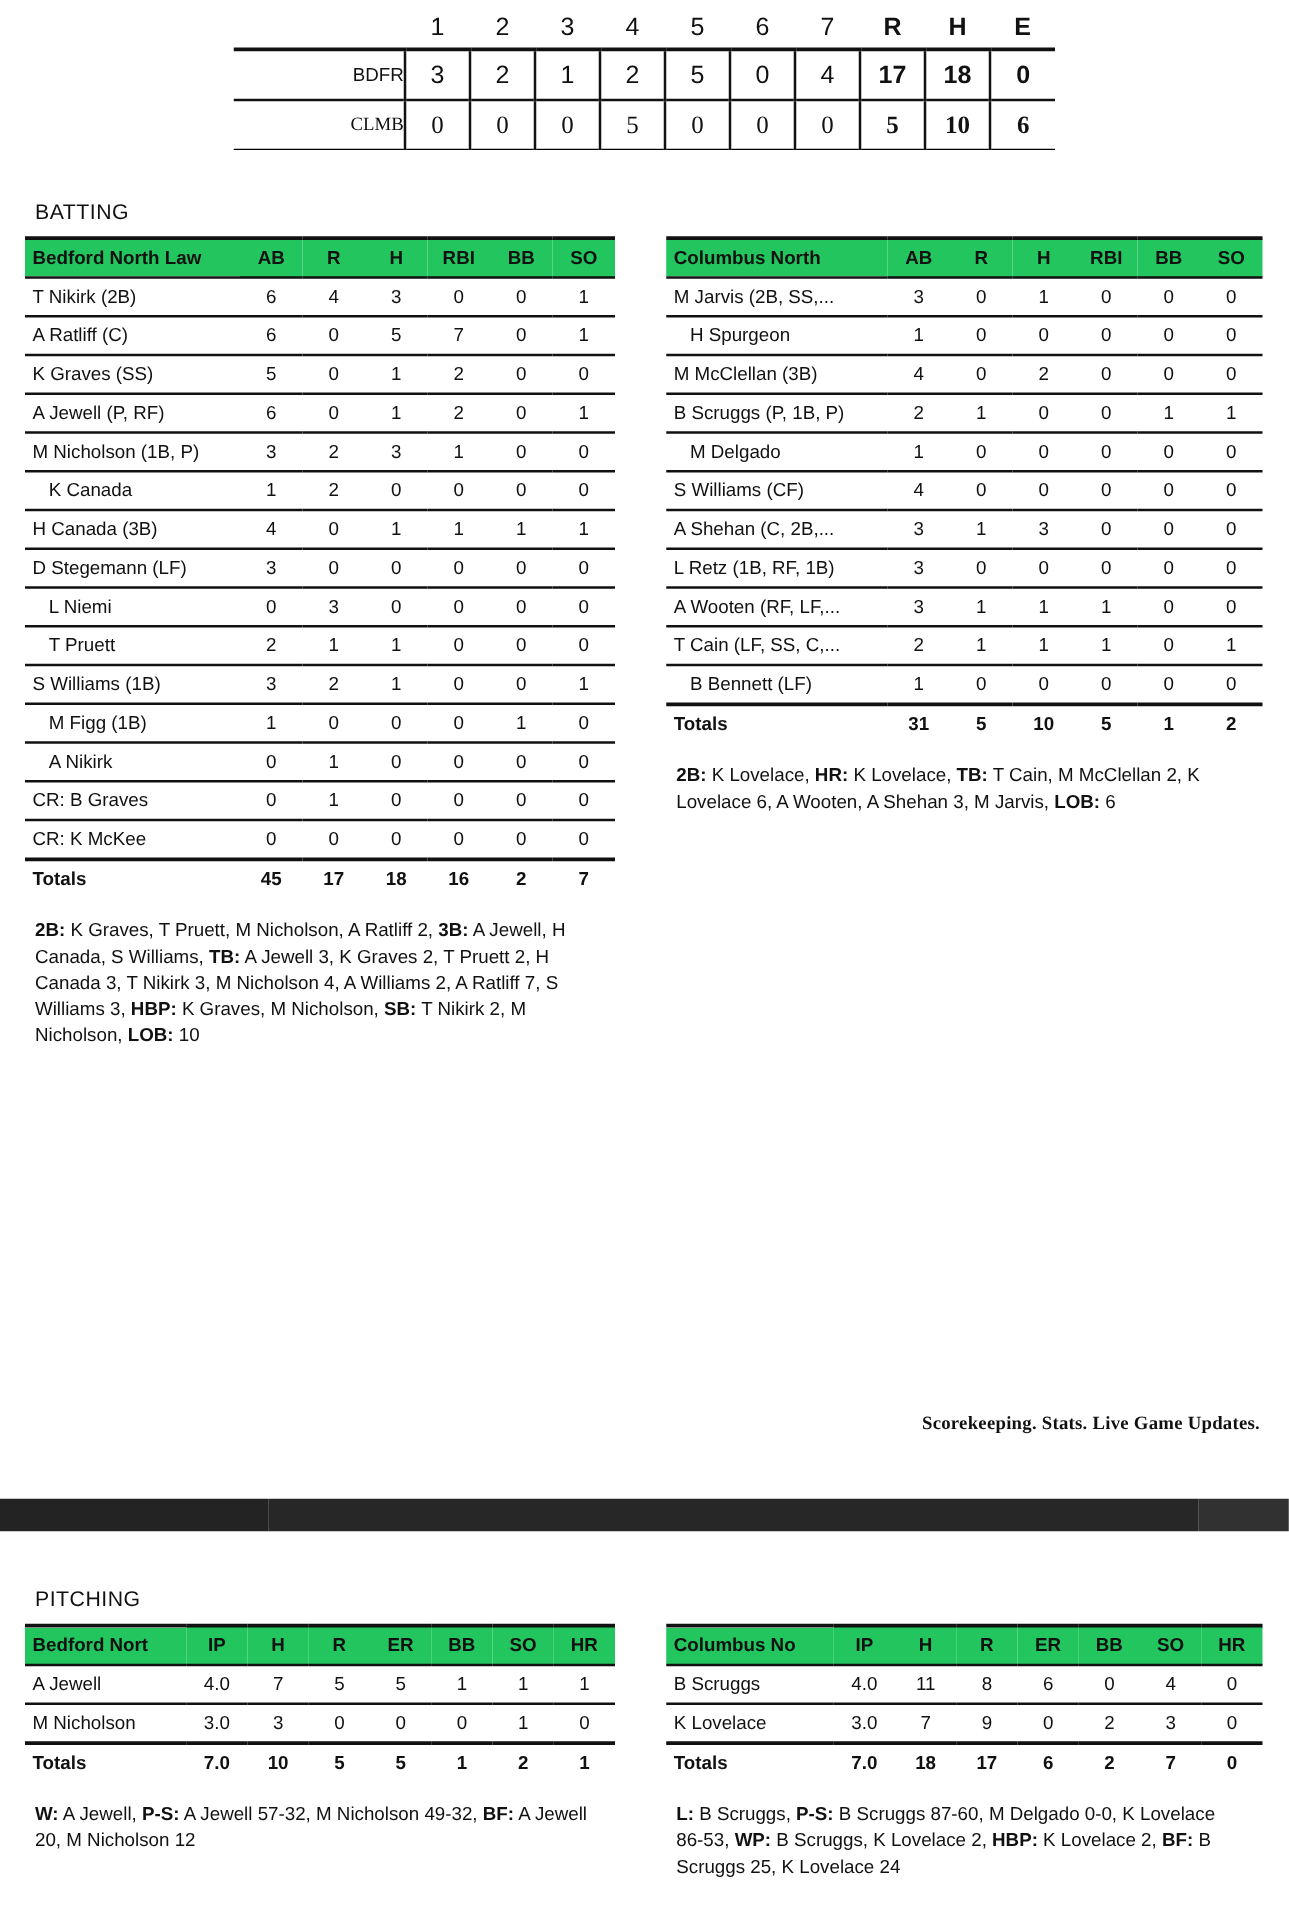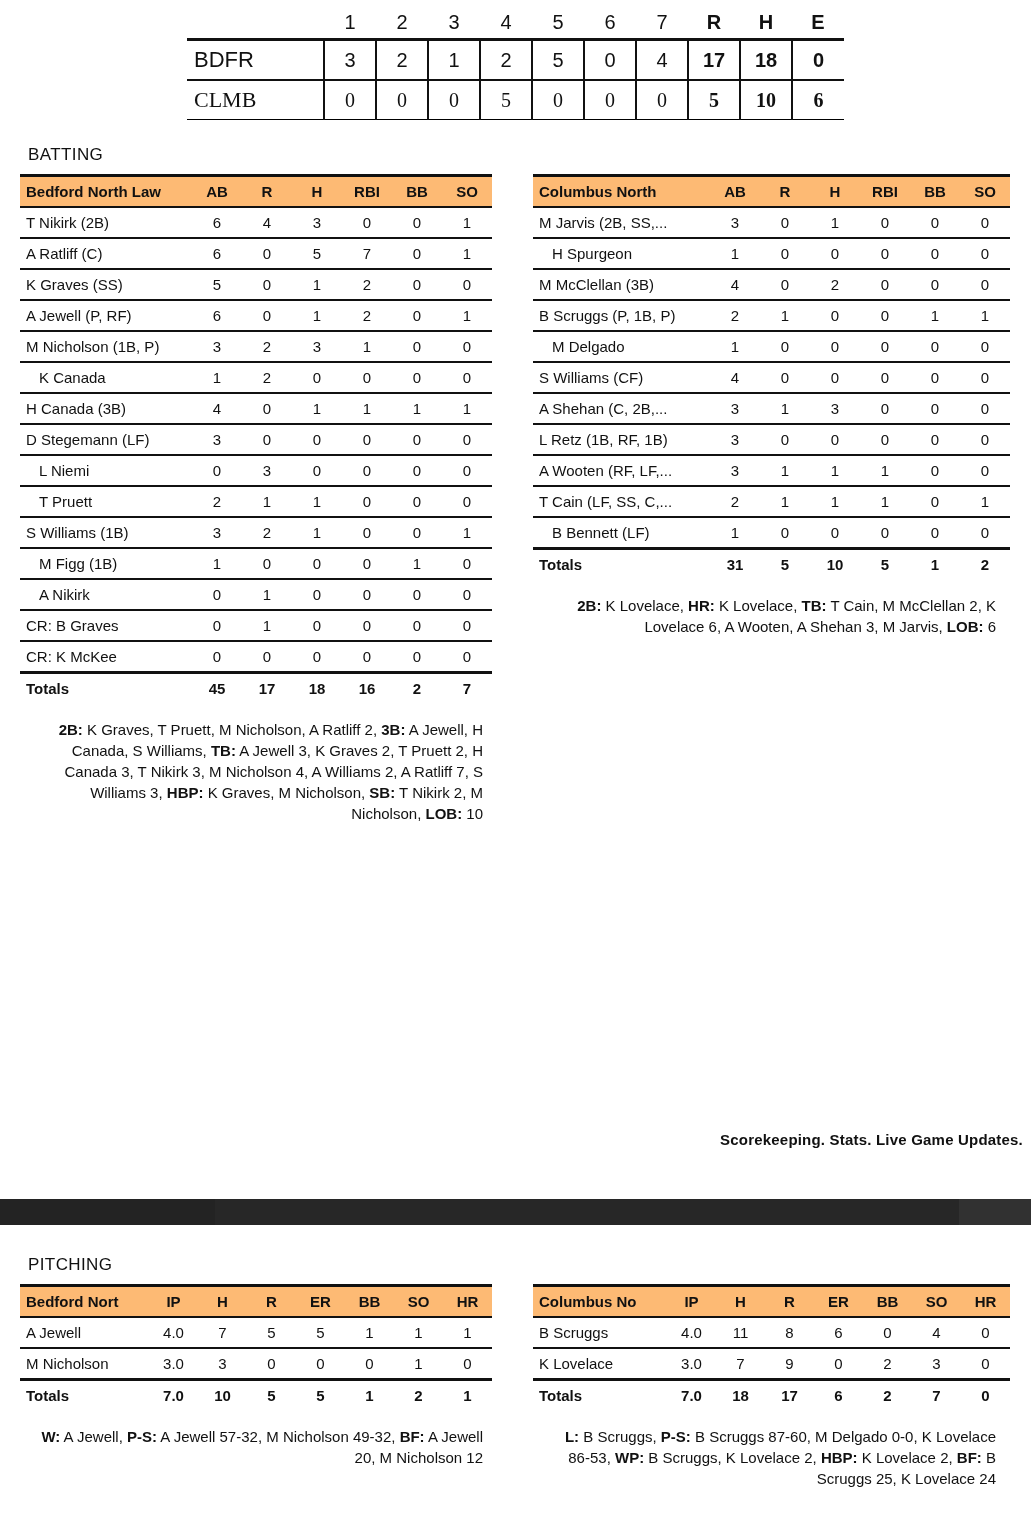--- a/index.html
+++ b/index.html
@@ -13,50 +13,50 @@
   }
   .abs { position:absolute; }
 
   
   #linescore-block { top:7px; left:0; width:100%; display:flex; justify-content:center; }
   table.linescore { border-collapse:collapse; table-layout:fixed; }
   table.linescore td { text-align:center; padding:0; font-size:20px; }
   tr.ls-head td { height:31px; border:none; font-weight:400; }
   tr.ls-head td.rhe { font-weight:700; }
   tr.ls-team td { height:38px; border-top:2px solid #111; border-left:2px solid #111; }
-  tr.ls-team td.ls-label { border-left:none; text-align:left; padding-left:7px; font-size:22px; }
+  tr.ls-team td.ls-label { border-left:none; text-align:right; padding-left:7px; font-size:15px; }
   tr.ls-team.ls-first td { border-top:3px solid #111; }
   tr.ls-team.ls-last td { border-bottom:1px solid #000000;font-family:Liberation Serif, serif; }
   tr.ls-team td.rhe-val { font-weight:700; }
 
   
   #batting-block  { top:144px; left:20px; width:990px; }
   #pitching-block { top:1254px; left:20px; width:990px; }
-  .section-title { font-size:17px; font-weight:400; letter-spacing:0.4px; margin:1px 0 9px 8px; }
+  .section-title { font-size:17px; font-weight:400; letter-spacing:0.4px; margin:16px 0 9px 8px; }
   .two-col { display:flex; justify-content:space-between; align-items:flex-start; }
   .col-left  { width:472px; }
   .col-right { width:477px; }
 
   
   table.stats-table { width:100%; border-collapse:collapse; font-size:15px; table-layout:fixed; }
   table.stats-table th {
-    background:#fdba74; height:29px; font-size:15px; font-weight:700;
+    background:#22c55e; height:29px; font-size:15px; font-weight:700;
     border-top:3px solid #111; border-bottom:2px solid #111; text-align:center; padding:0;
   }
   table.stats-table th.name { text-align:left; padding-left:6px; overflow:hidden; white-space:nowrap; }
   table.stats-table td { height:29px; text-align:center; border-bottom:2px solid #111; padding:0; }
   table.stats-table td.name { text-align:left; padding-left:6px; overflow:hidden; white-space:nowrap; }
   table.stats-table td.name.indent { padding-left:19px; }
   table.stats-table tr.totals td { border-top:3px solid #111; border-bottom:none; font-weight:700; }
 
   
-  .notes { margin:16px 0 0 0; padding-left:8px; font-size:15px; line-height:21px; width:455px;text-align:right; }
+  .notes { margin:16px 0 0 0; padding-left:8px; font-size:15px; line-height:21px; width:455px; }
 
   
-  #promo { top:1131px; right:8px; font-size:15px; font-weight:700; letter-spacing:0.2px; }
+  #promo { top:1131px; right:23px; font-size:15px; font-weight:700; letter-spacing:0.2px;font-family:Liberation Serif, serif; }
   #darkbar { top:1199px; left:0; width:1031px; height:26px; display:flex; }
   #darkbar .seg { height:100%; }
 </style>
 </head>
 <body>
 
 <div id="linescore-block" class="abs">
   <table class="linescore">
     <colgroup>
       <col style="width:137px">

